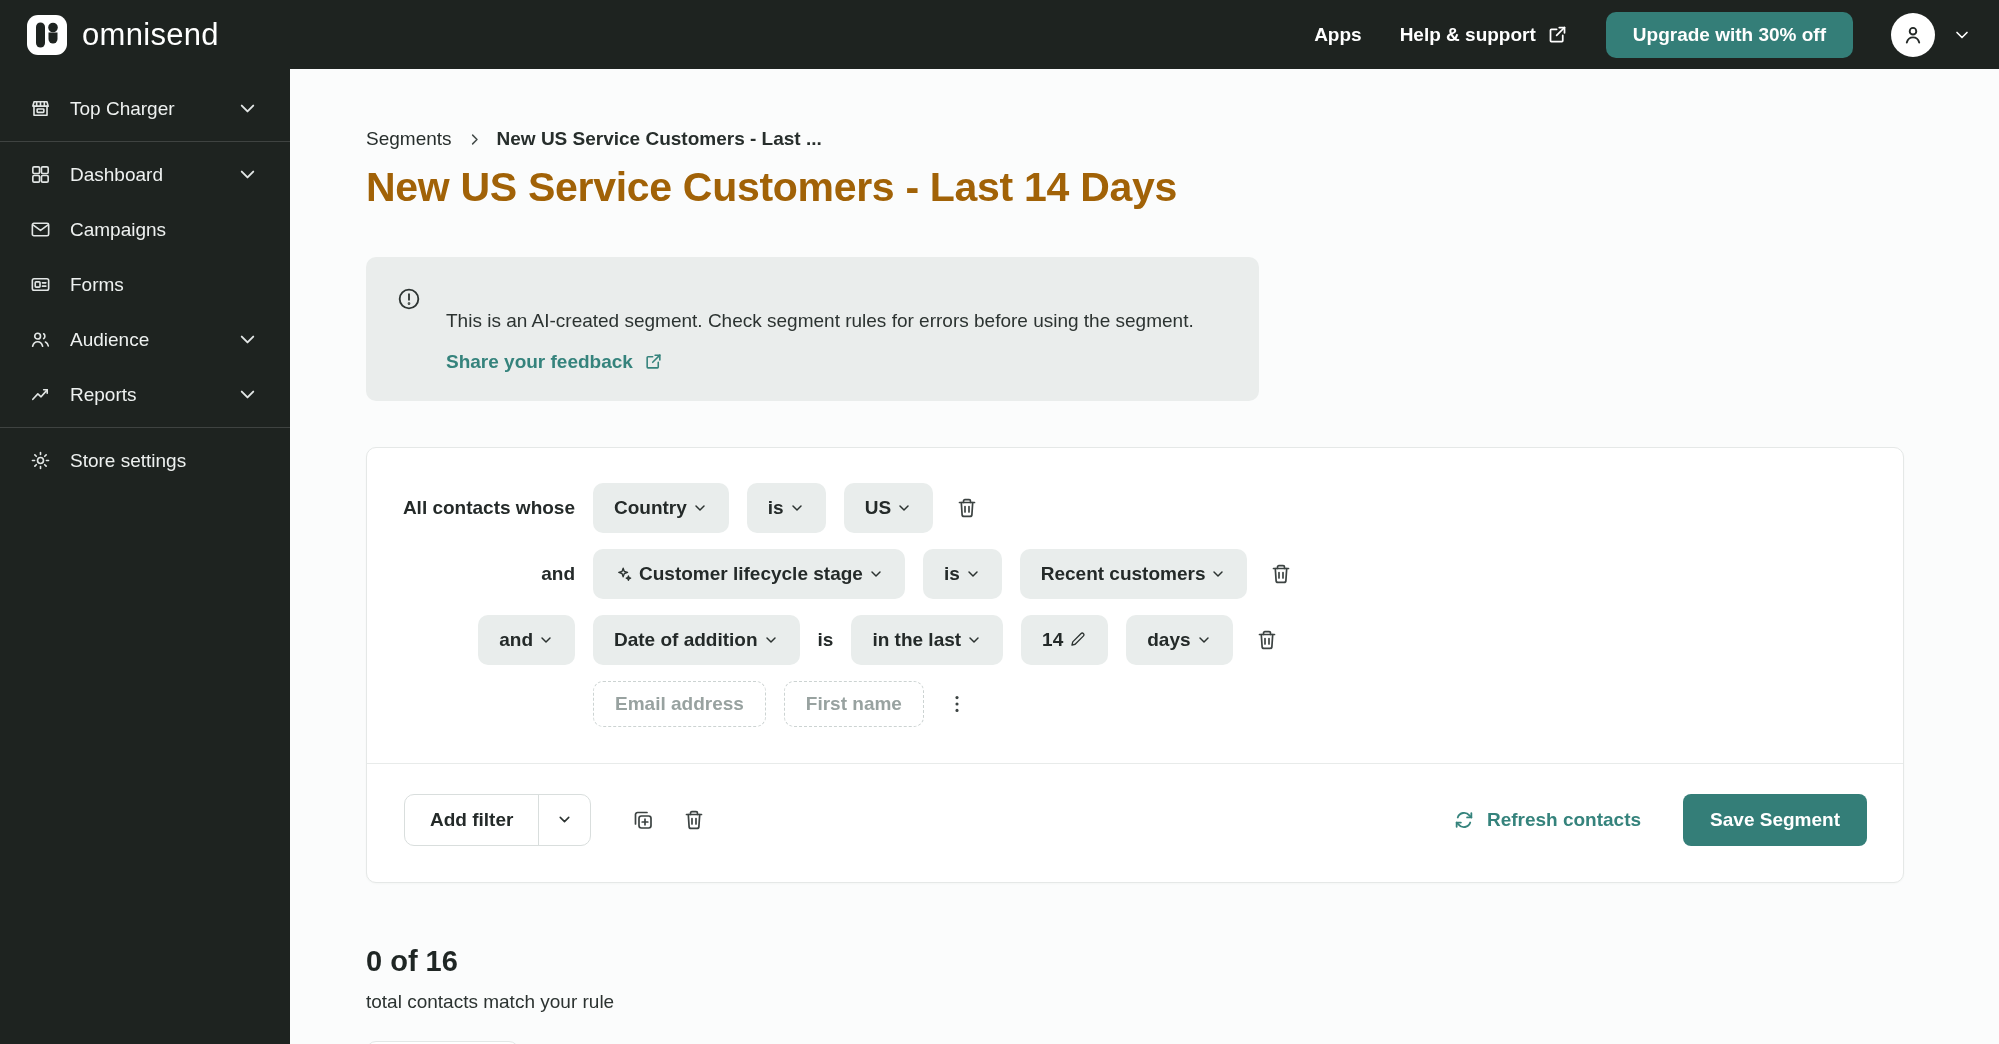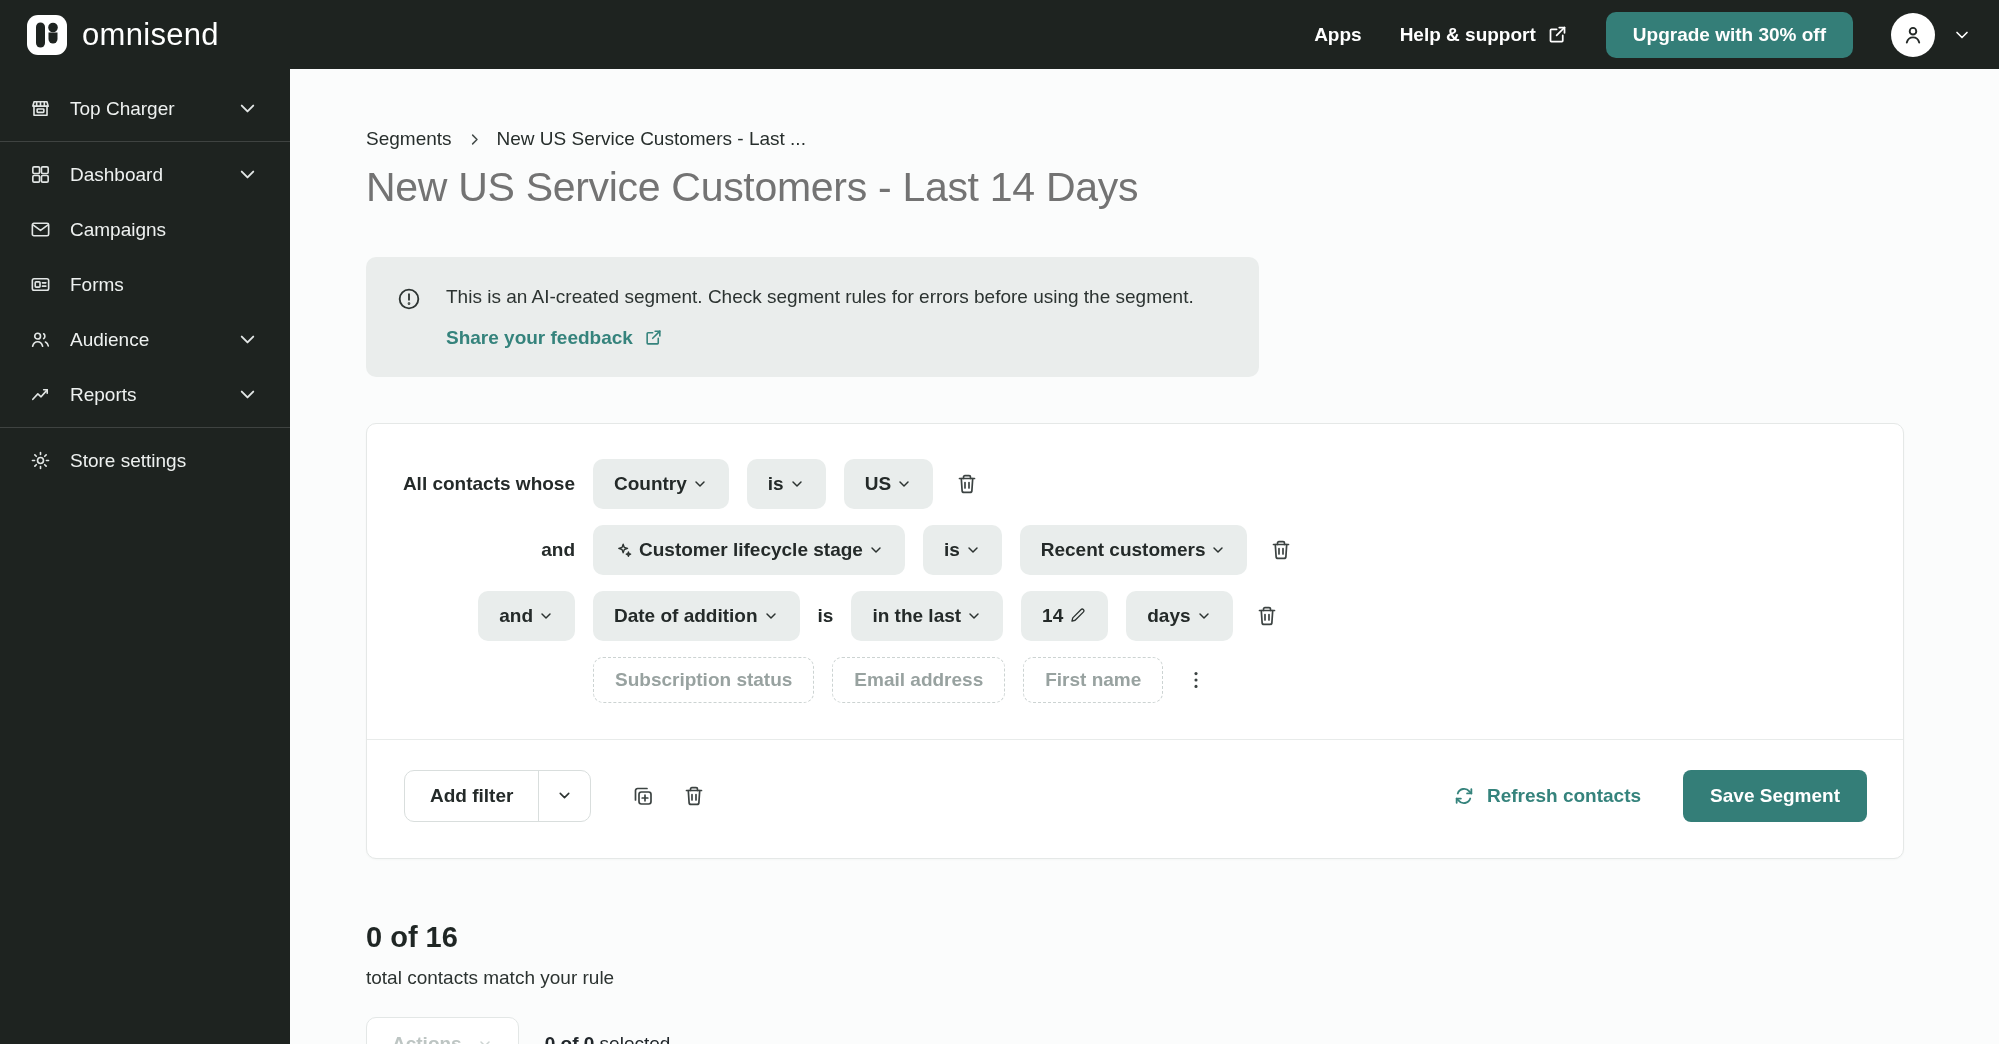--- a/index.html
+++ b/index.html
@@ -29,28 +29,28 @@
   .side-item { height:55px; display:flex; align-items:center; gap:18px; padding:0 31px 0 29px;
     color:#eef1f0; cursor:pointer; }
   .side-item > svg { width:23px; height:23px; color:#e2e6e5; flex-shrink:0; }
   .side-label { font-size:19px; font-weight:500; }
   .side-chev { margin-left:auto; width:18px; height:18px; color:#ced3d2; flex-shrink:0; }
   .side-divider { height:1px; background:rgba(255,255,255,.15); margin:5px 0; }
 
   
   .main { flex:1; background:#fbfcfc; padding:59px 0 0 76px; overflow:hidden; }
   .breadcrumb { display:flex; align-items:center; gap:15px; font-size:19px; color:#272e2c; }
-  .crumb-current { font-weight:400; }
+  .crumb-current { font-weight:700; }
   .crumb-sep { width:15px; height:15px; color:#454c4a; }
-  .page-title { margin-top:14px; font-size:41px; font-weight:400; color:#737373; letter-spacing:-.3px; }
+  .page-title { margin-top:14px; font-size:41px; font-weight:700; color:#a16207; letter-spacing:-.3px; }
 
   .banner { margin-top:46px; width:893px; background:#eaedec; border-radius:10px;
     padding:28px 30px; display:flex; gap:24px; }
   .banner-icon { width:26px; height:26px; color:#2e3533; flex-shrink:0; margin-top:1px; }
-  .banner-text { font-size:19px; color:#2c3331; line-height:1.3; }
+  .banner-text { font-size:19px; color:#2c3331; line-height:1.3;margin-top:24px; }
   .banner-link { margin-top:17px; display:inline-flex; align-items:center; gap:11px;
     color:#35837c; font-weight:700; font-size:19px; cursor:pointer; }
   .banner-link svg { width:19px; height:19px; }
 
   
   .rule-card { margin-top:46px; width:1538px; background:#fff; border:1px solid #e5e8e7;
     border-radius:10px; padding-top:35px; box-shadow:0 1px 2px rgba(40,48,46,.03); }
   .rule-row { display:flex; align-items:center; margin-bottom:16px; }
   .rule-left { width:226px; flex-shrink:0; display:flex; justify-content:flex-end; align-items:center;
     padding-right:18px; }
@@ -359,21 +359,20 @@
               <path d="M8.5 6.5V5a1.4 1.4 0 0 1 1.4-1.4h4.2A1.4 1.4 0 0 1 15.5 5v1.5"></path>
               <path d="M6.3 6.5l.8 12.1a1.9 1.9 0 0 0 1.9 1.8h6a1.9 1.9 0 0 0 1.9-1.8l.8-12.1"></path>
               <path d="M10 10.5v5.5M14 10.5v5.5"></path>
             </svg>
         </button>
       </div>
 
       <div class="rule-row" style="margin-bottom:0">
         <div class="rule-left"></div>
         <div class="pill-group">
-          <button class="suggest-pill">Subscription status</button>
           <button class="suggest-pill">Email address</button>
           <button class="suggest-pill">First name</button>
         </div>
         <button class="icon-btn kebab-btn">
           <svg viewBox="0 0 24 24" fill="currentColor">
               <circle cx="12" cy="5" r="1.7"></circle>
               <circle cx="12" cy="12" r="1.7"></circle>
               <circle cx="12" cy="19" r="1.7"></circle>
             </svg>
         </button>

